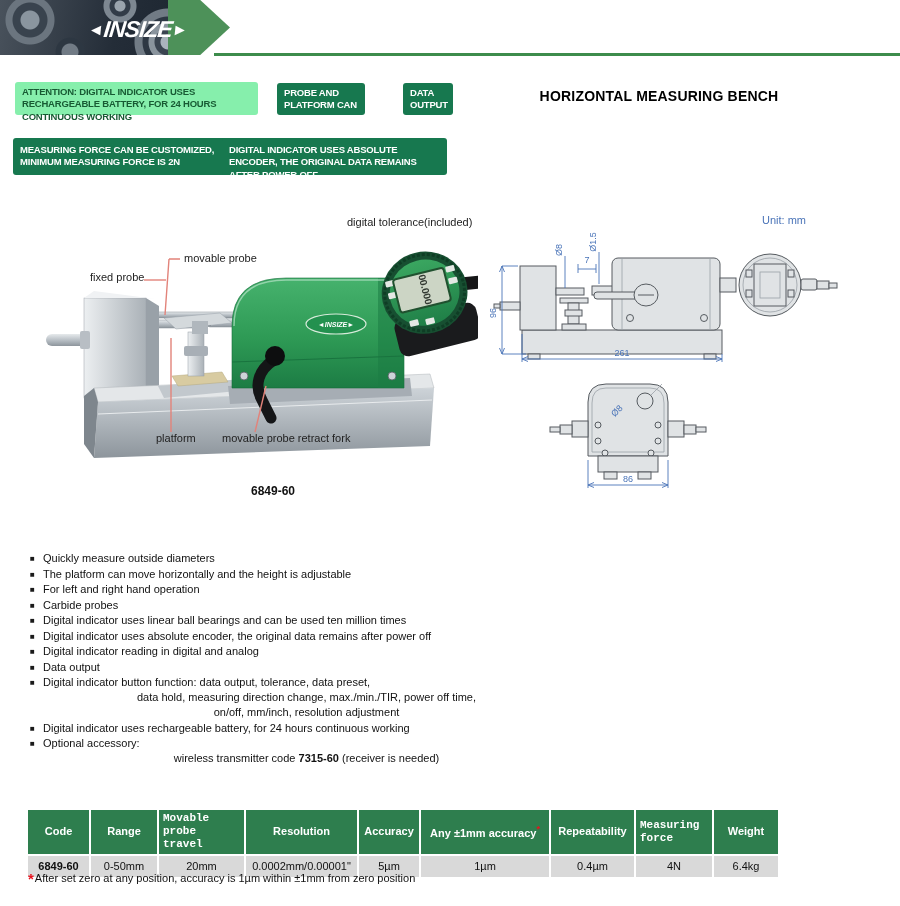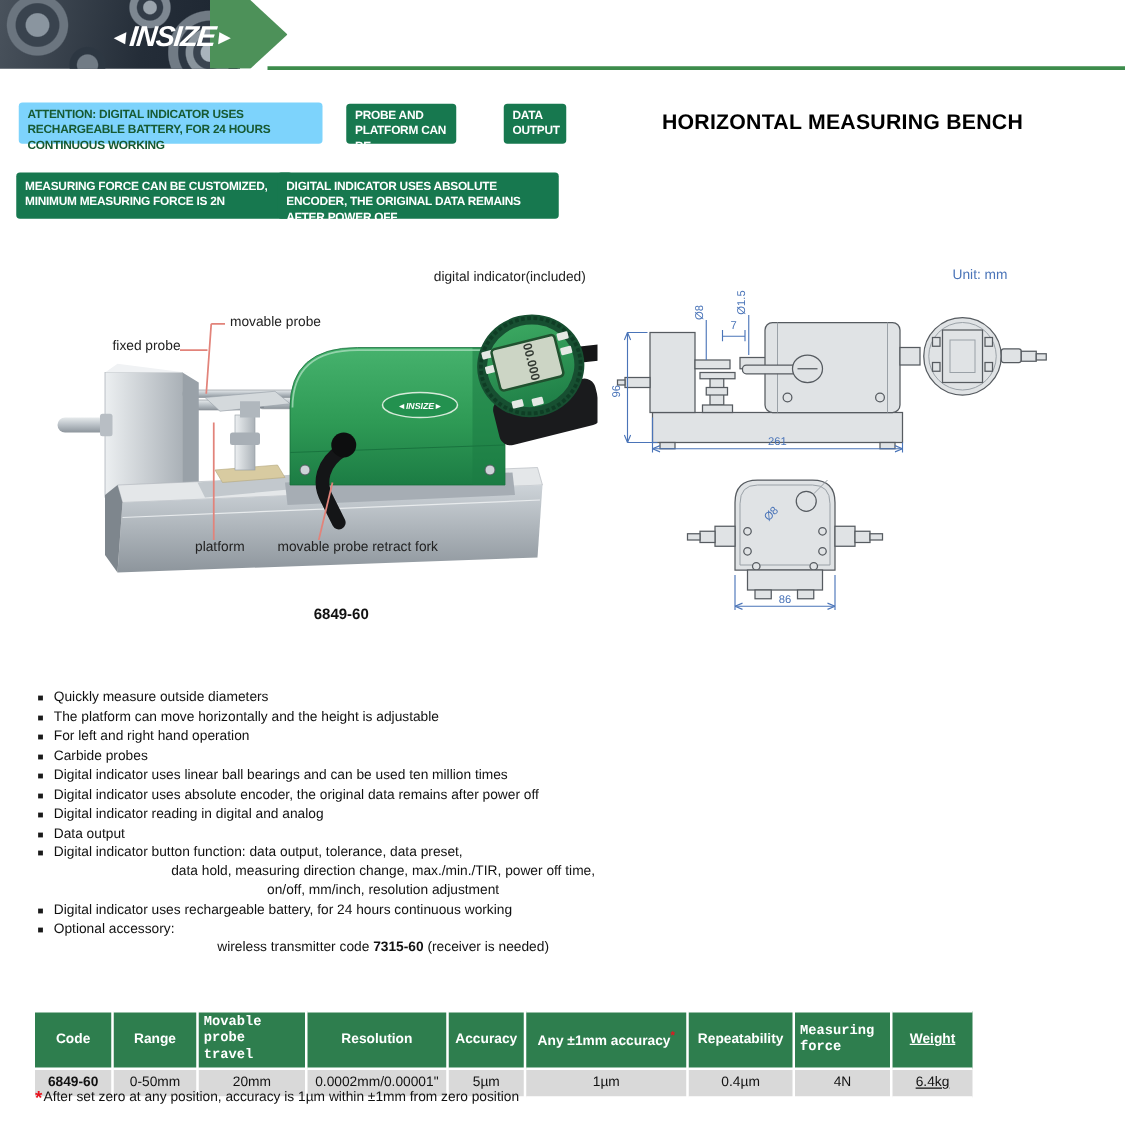--- a/index.html
+++ b/index.html
@@ -17,30 +17,30 @@
   .hdr-chevron{position:absolute;left:168px;top:0;width:62px;height:55px;background:#4d9159;
     clip-path:polygon(0 0,52% 0,100% 50%,52% 100%,0 100%);}
   .hdr-rule{position:absolute;left:214px;top:53px;width:686px;height:3px;background:#3d8c4c;}
   .logo{position:absolute;left:88px;top:16px;font-size:23px;font-weight:bold;font-style:italic;
     color:#fff;letter-spacing:-1px;transform:skewX(-6deg);white-space:nowrap;}
   .logo .arr{font-style:normal;font-size:16px;vertical-align:2px;letter-spacing:0;}
 
   
   .co{position:absolute;box-sizing:border-box;font-weight:bold;border-radius:3px;
       font-size:9.5px;line-height:1.3;padding:4px 7px;letter-spacing:-0.2px;}
-  .co-yellow{background:#7dd3fc;color:#175a33;}
+  .co-yellow{background:#86efac;color:#175a33;}
   .co-green{background:#17784f;color:#fff;}
   .co1{left:15px;top:82px;width:243px;height:33px;}
   .co2{left:277px;top:83px;width:88px;height:32px;}
   .co3{left:403px;top:83px;width:50px;height:32px;}
   .co4{left:13px;top:138px;width:221px;height:37px;padding-top:6px;}
   .co5{left:222px;top:138px;width:225px;height:37px;padding-top:6px;}
 
-  .page-title{position:absolute;left:494px;top:88px;width:360px;text-align:center;
-    font-size:17px;font-weight:bold;color:#000;letter-spacing:0.2px;}
+  .page-title{position:absolute;left:479px;top:88px;width:360px;text-align:center;
+    font-size:14px;font-weight:bold;color:#000;letter-spacing:0.2px;}
 
   
   .fig-label{position:absolute;font-size:11px;color:#222;white-space:nowrap;}
   .model-label{position:absolute;left:218px;top:484px;width:110px;text-align:center;
     font-size:12px;font-weight:bold;color:#111;}
   .unit-label{position:absolute;left:762px;top:214px;font-size:11px;color:#4a74b8;}
 
   svg{position:absolute;}
   svg text{font-family:"Liberation Sans","DejaVu Sans",sans-serif;}
   .dim{fill:#4a74b8;font-size:9px;}
@@ -56,21 +56,21 @@
   .features .cont{display:block;text-align:center;}
   .bold{font-weight:bold;}
 
   
   .spec-table{position:absolute;left:28px;top:808px;border-collapse:collapse;table-layout:fixed;width:750px;}
   .spec-table th{background:#2e7e4e;color:#fff;font-size:11px;font-weight:bold;
     padding:2px 4px;height:31px;vertical-align:middle;border:2px solid #fff;line-height:1.2;}
   .spec-table td{background:#d9d9d9;color:#111;font-size:11px;padding:2px 4px;height:17px;
     text-align:center;vertical-align:middle;border:2px solid #fff;}
   .spec-table th:first-child,.spec-table td:first-child{border-left:none;}
-  .spec-table th:last-child,.spec-table td:last-child{border-right:none;text-decoration:underline;}
+  .spec-table th:last-child,.spec-table td:last-child{border-right:none;}
   .spec-table .ta-l{text-align:left;font-family:Liberation Mono, monospace;}
   .spec-table td.code{font-weight:bold;}
   .red-ast{color:#e8131e;font-weight:bold;}
 
   .footnote{position:absolute;left:28px;top:870px;font-size:11px;color:#111;}
   .footnote .red-ast{font-size:15px;vertical-align:-2px;margin-right:1px;}
 </style>
 </head>
 <body>
 
@@ -187,21 +187,21 @@
     </g>
 
     <g stroke="#e2837a" stroke-width="1.4" fill="none">
       <path d="M142,31 H131 M131,31 L127,87"></path>
       <path d="M106,52 H128"></path>
       <path d="M133,110 V204"></path>
       <path d="M228,158 L217,204"></path>
     </g>
   </svg>
 
-  <div class="fig-label" style="left:347px;top:216px;">digital indicator(included)</div>
+  <div class="fig-label" style="left:347px;top:216px;">digital tolerance(included)</div>
   <div class="fig-label" style="left:184px;top:252px;">movable probe</div>
   <div class="fig-label" style="left:90px;top:271px;">fixed probe</div>
   <div class="fig-label" style="left:156px;top:432px;">platform</div>
   <div class="fig-label" style="left:222px;top:432px;">movable probe retract fork</div>
   <div class="model-label">6849-60</div>
 
   <div class="unit-label">Unit: mm</div>
 
   <svg style="left:488px;top:212px;" width="412" height="300" viewBox="0 0 412 300">
 

